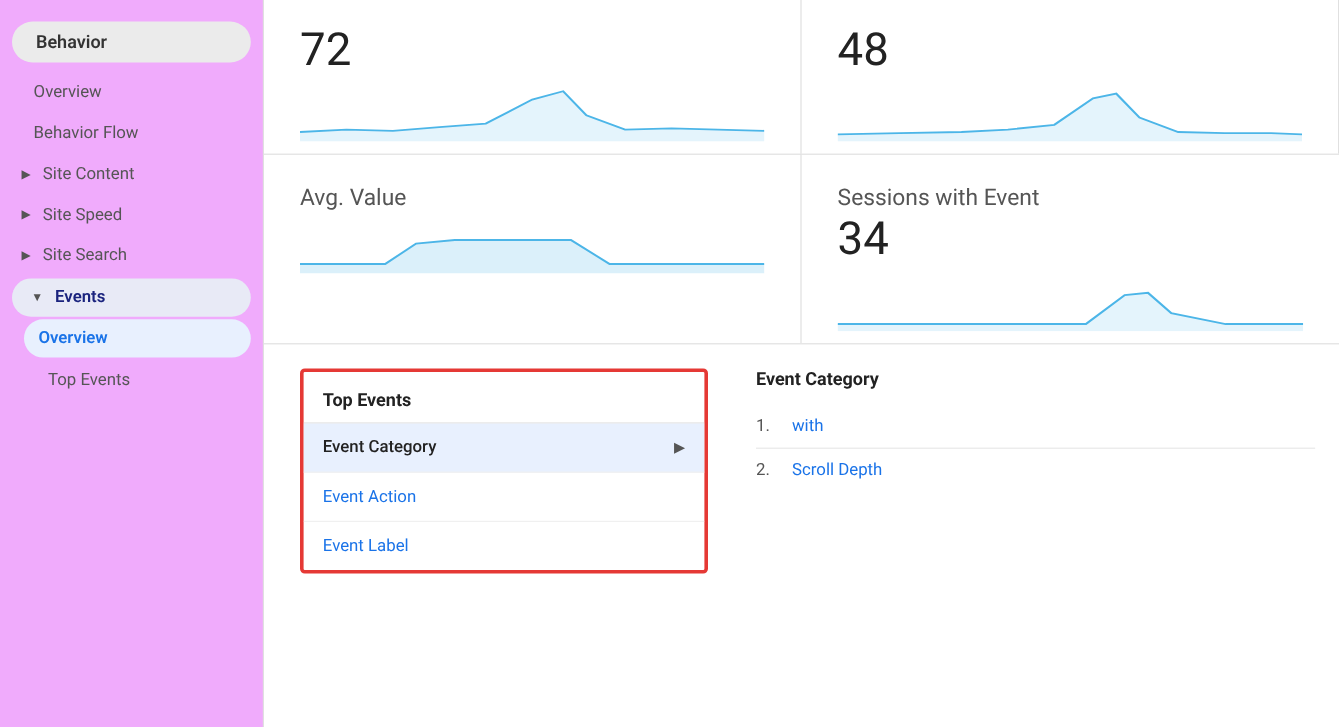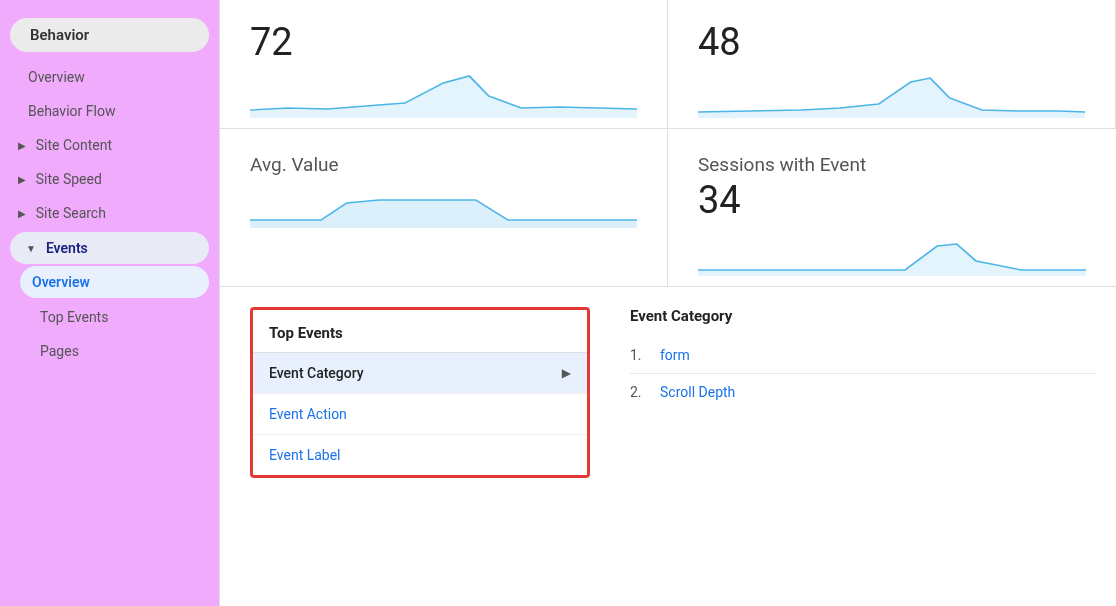--- a/index.html
+++ b/index.html
@@ -213,23 +213,20 @@
   <div class="sidebar-item active-section expandable">
     <span class="arrow">▼</span>
     <span>Events</span>
   </div>
   <div class="sidebar-item sub-active">
     <span>Overview</span>
   </div>
   <div class="sidebar-item sub">
     <span>Top Events</span>
   </div>
-  <div class="sidebar-item sub">
-    <span>Pages</span>
-  </div>
 </nav>
 
 <main class="main">
 
   <div class="stats-grid">
 
     <div class="stat-card">
       <div class="stat-value">72</div>
       <svg class="sparkline" viewBox="0 0 300 50" preserveAspectRatio="none">
         <polyline points="0,42 30,40 60,41 90,38 120,35 150,15 170,8 185,28 210,40 240,39 270,40 300,41" fill="none" stroke="#4db6e8" stroke-width="1.5"></polyline>
@@ -282,21 +279,21 @@
           <span>Event Label</span>
         </div>
       </div>
     </div>
 
     <div class="event-category-panel">
       <div class="event-category-title">Event Category</div>
 
       <div class="event-category-item">
         <span class="event-num">1.</span>
-        <span class="event-link">form</span>
+        <span class="event-link">with</span>
       </div>
 
       <div class="event-category-item">
         <span class="event-num">2.</span>
         <span class="event-link">Scroll Depth</span>
       </div>
     </div>
 
   </div>
 </main>

